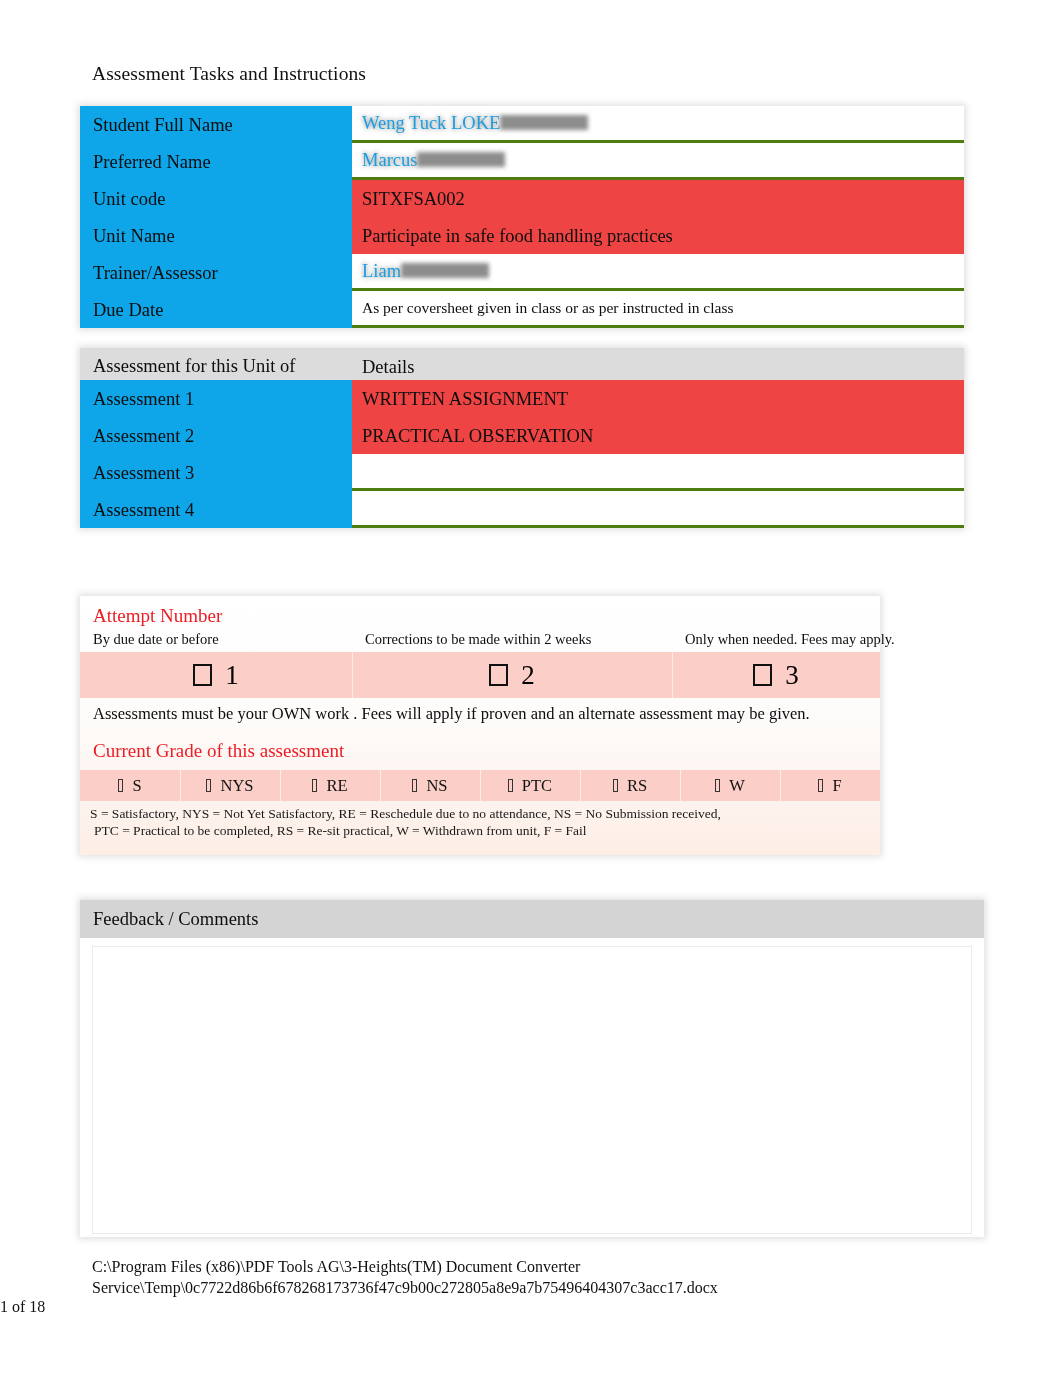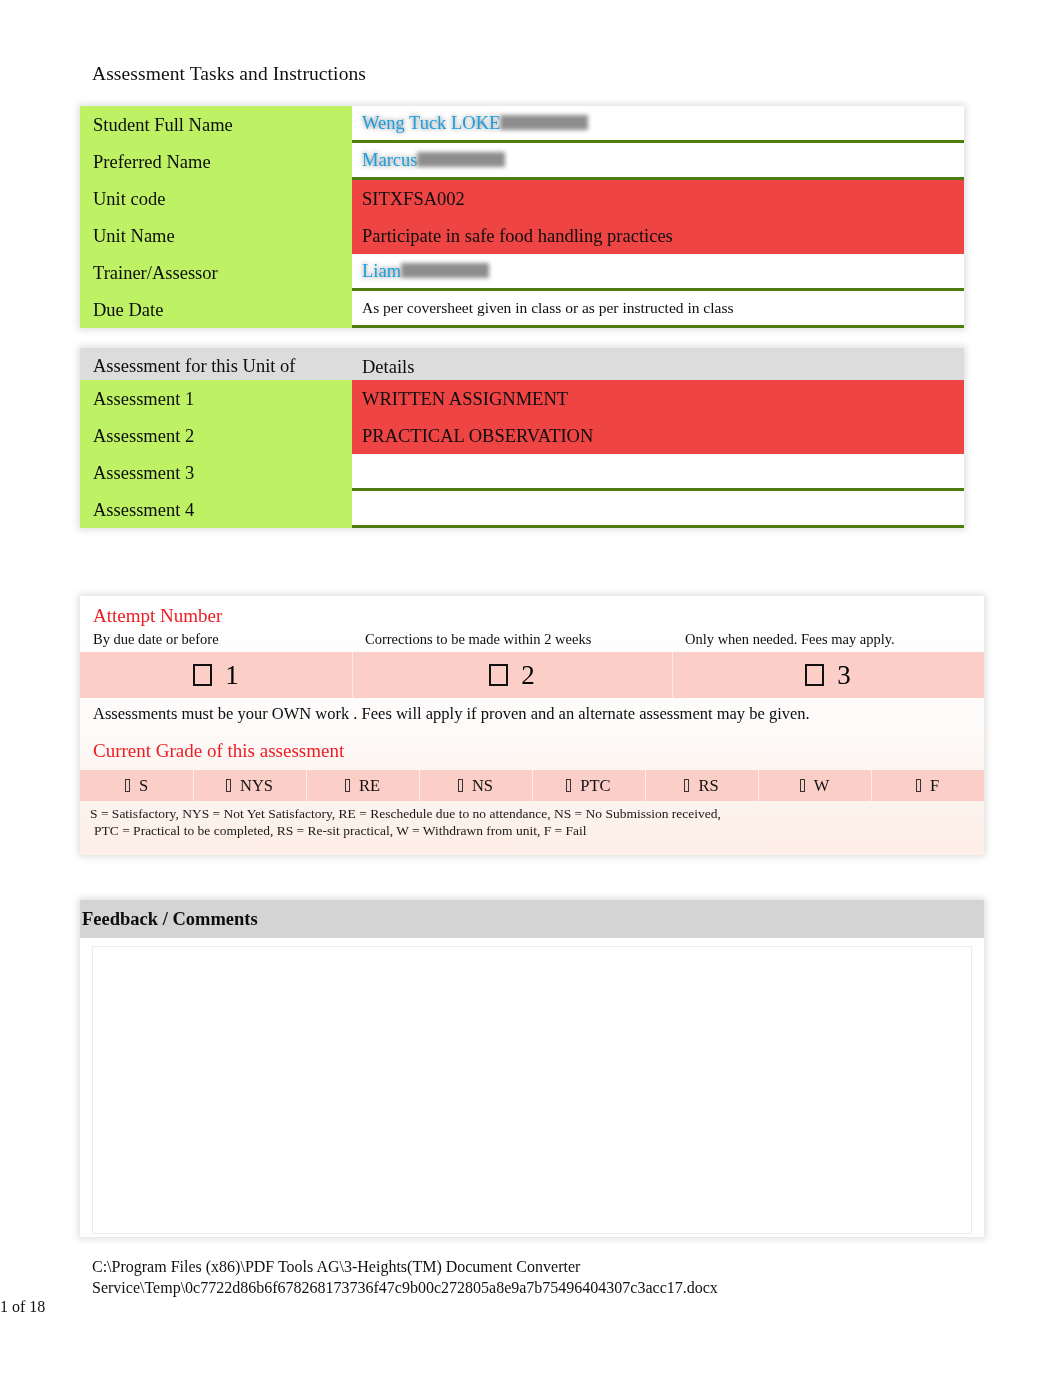--- a/index.html
+++ b/index.html
@@ -41,21 +41,21 @@
     background: #ffffff;
     box-shadow: 0 0 7px 2px rgba(0,0,0,0.13);
   }
   .tbl .row {
     display: flex;
     position: relative;
     box-sizing: border-box;
   }
   .cell-label {
     box-sizing: border-box;
-    background: #bef264;
+    background: #0ea5e9;
     padding: 6px 0 6px 13px;
     font-size: 18.5px;
     line-height: 24px;
     color: #0d0d0d;
     flex: 0 0 272px;
     display: flex;
     align-items: center;
   }
   .cell-value {
     box-sizing: border-box;
@@ -119,21 +119,21 @@
     align-items: flex-start;
     padding-top: 7px;
   }
   #table-assessments .row.head .cell-label { line-height: 23px; }
 
   
   #block-attempt {
     position: absolute;
     left: 80px;
     top: 596px;
-    width: 904px;
+    width: 800px;
     box-sizing: border-box;
     background: linear-gradient(180deg,#ffffff 0%,#fdfcfb 44%,#fdeee6 100%);
     box-shadow: 0 0 7px 2px rgba(0,0,0,0.13);
   }
   .sect-title {
     color: #ec1c24;
     font-size: 19px;
     line-height: 25px;
     padding: 7px 0 0 13px;
   }
@@ -253,24 +253,23 @@
     height: 337px;
     box-sizing: border-box;
     background: #ffffff;
     box-shadow: 0 0 7px 2px rgba(0,0,0,0.13);
   }
   .fb-head {
     height: 38px;
     background: #d4d4d4;
     display: flex;
     align-items: center;
-    padding-left: 2px;
+    padding-left: 13px;
     font-size: 18.5px;
     color: #0d0d0d;
-    font-weight: bold;
   }
   .fb-body {
     height: 299px;
     background: #ffffff;
   }
   .fb-inner {
     position: absolute;
     left: 12px;
     top: 46px;
     width: 880px;

